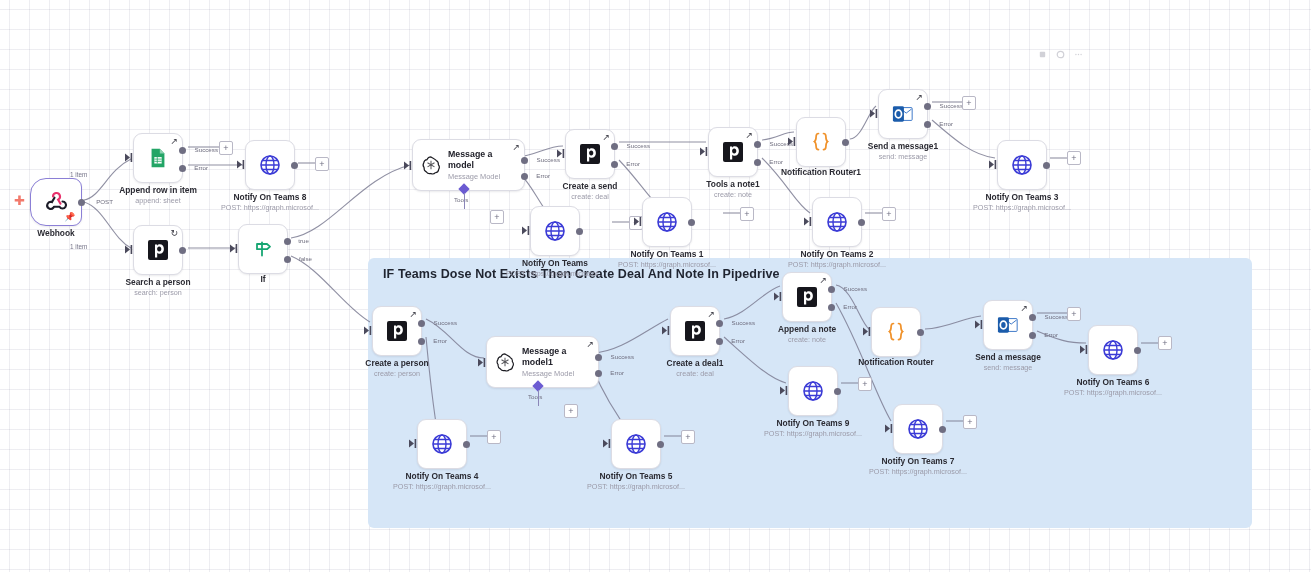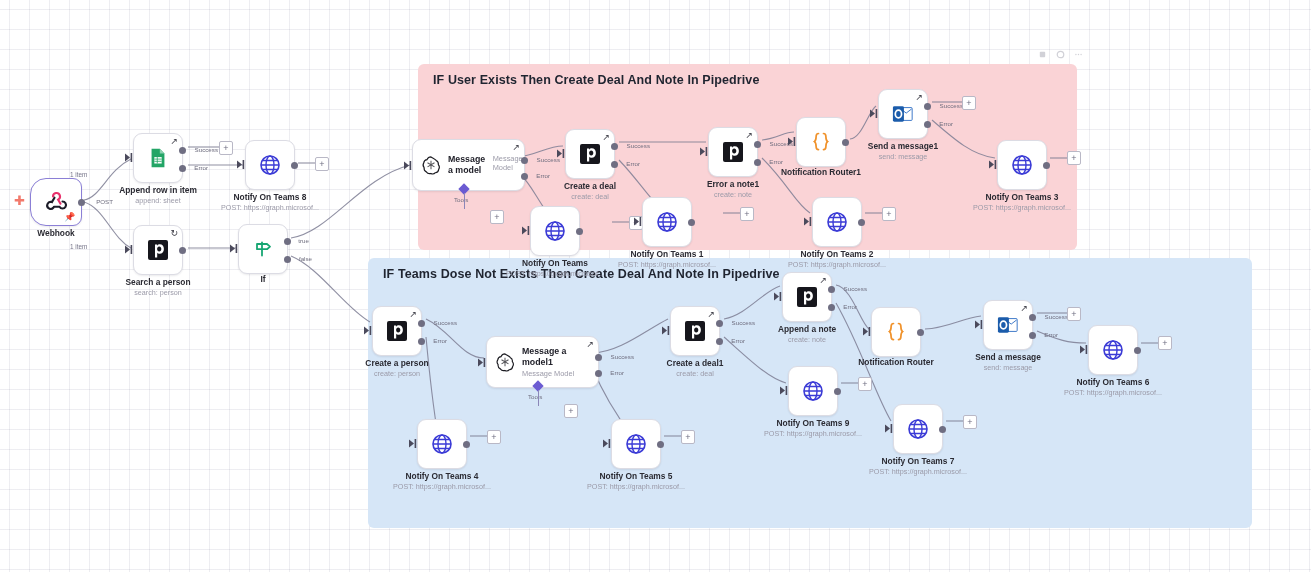--- a/index.html
+++ b/index.html
@@ -103,23 +103,20 @@
 
   .pin{position:absolute;right:5px;bottom:3px;color:#5b3fd6;font-size:9px;line-height:1;}
 </style>
 </head>
 <body>
 
 <div id="canvas">
 
   <div class="sparkle" style="left:14px;top:194px;">✚</div>
 
-  <div class="group pink" id="group-pink" style="left:418px;top:64px;width:659px;height:186px;">
-    <div class="group-title">IF User Exists Then Create Deal And Note In Pipedrive</div>
-  </div>
 
   <div class="group blue" id="group-blue" style="left:368px;top:258px;width:884px;height:270px;">
     <div class="group-title">IF Teams Dose Not Exists Then Create Deal And Note In Pipedrive</div>
   </div>
 
   <div id="minitoolbar" style="left:1038px;top:50px;">
     <svg class="tbtn" width="9" height="9" viewBox="0 0 10 10">
       <rect x="2" y="2" width="6" height="6" rx="1" fill="#9a9aa8"></rect>
     </svg>
     <svg class="tbtn" width="9" height="9" viewBox="0 0 10 10">
@@ -303,21 +300,21 @@
     <div class="ntitle" style="top:50px;">If</div>
   </div>
 
   <div class="node wide" style="left:412px;top:139px;">
     <div class="nbox wide">
       <div class="corner">↗</div>
       <svg class="ico" width="22" height="22" viewBox="0 0 24 24" style="flex:none">
         <path d="M12 3.2c-2 0-3.6 1.2-4.3 2.9-1.9.2-3.4 1.7-3.6 3.6-1 1.6-.9 3.7.4 5.2-.3 1.9.7 3.8 2.4 4.6 1.1 1.6 3.1 2.3 4.9 1.7 1.6.9 3.7.6 5-.8 1.9-.2 3.4-1.7 3.6-3.6 1-1.6.9-3.7-.4-5.2.3-1.9-.7-3.8-2.4-4.6C16.5 5.4 14.3 4.6 12 3.2z" fill="none" stroke="#1a1a20" stroke-width="1.25"></path>
         <path d="M12 7.4v9.2M8.2 9.6l7.6 4.4M15.8 9.6l-7.6 4.4" stroke="#1a1a20" stroke-width="1.1" opacity=".75"></path>
       </svg>
-      <div style="display:flex;gap:1px;">
+      <div style="display:flex;flex-direction:column;gap:1px;">
         <span style="font-size:8.8px;font-weight:bold;color:#22222b;line-height:11px;max-width:62px;">Message a model</span>
         <span style="font-size:7.4px;color:#9b9aa8;">Message Model</span>
       </div>
       <svg class="inmark" style="top:20px;" viewBox="0 0 9 11">
           <path d="M0 1.5 L5 5.5 L0 9.5 Z" fill="#4b4a5c"></path>
           <rect x="5.6" y="1" width="1.6" height="9" fill="#4b4a5c"></rect>
         </svg>
       <div class="port" style="right:-4px;top:17px;"></div>
       <div class="portlabel" style="right:-36px;top:16px;">Success</div>
       <div class="port" style="right:-4px;top:33px;"></div>
@@ -339,21 +336,21 @@
       </svg>
       <svg class="inmark" viewBox="0 0 9 11">
           <path d="M0 1.5 L5 5.5 L0 9.5 Z" fill="#4b4a5c"></path>
           <rect x="5.6" y="1" width="1.6" height="9" fill="#4b4a5c"></rect>
         </svg>
       <div class="port" style="right:-4px;top:13px;"></div>
       <div class="portlabel" style="right:-36px;top:12px;">Success</div>
       <div class="port" style="right:-4px;top:31px;"></div>
       <div class="portlabel" style="right:-26px;top:30px;">Error</div>
     </div>
-    <div class="ntitle">Create a deal</div>
+    <div class="ntitle">Create a send</div>
     <div class="nsub">create: deal</div>
   </div>
 
   <div class="node" style="left:530px;top:206px;border-radius:24px;">
     <div class="nbox">
       <svg class="ico" width="24" height="24" viewBox="0 0 24 24">
         <circle cx="12" cy="12" r="9" fill="none" stroke="#3b3bd6" stroke-width="1.6"></circle>
         <ellipse cx="12" cy="12" rx="4" ry="9" fill="none" stroke="#3b3bd6" stroke-width="1.4"></ellipse>
         <path d="M3 12h18M4.5 7.5h15M4.5 16.5h15" stroke="#3b3bd6" stroke-width="1.3"></path>
       </svg>
@@ -378,21 +375,21 @@
       </svg>
       <svg class="inmark" viewBox="0 0 9 11">
           <path d="M0 1.5 L5 5.5 L0 9.5 Z" fill="#4b4a5c"></path>
           <rect x="5.6" y="1" width="1.6" height="9" fill="#4b4a5c"></rect>
         </svg>
       <div class="port" style="right:-4px;top:13px;"></div>
       <div class="portlabel" style="right:-36px;top:12px;">Success</div>
       <div class="port" style="right:-4px;top:31px;"></div>
       <div class="portlabel" style="right:-26px;top:30px;">Error</div>
     </div>
-    <div class="ntitle">Error a note1</div>
+    <div class="ntitle">Tools a note1</div>
     <div class="nsub">create: note</div>
   </div>
 
   <div class="node" style="left:642px;top:197px;">
     <div class="nbox">
       <svg class="ico" width="24" height="24" viewBox="0 0 24 24">
         <circle cx="12" cy="12" r="9" fill="none" stroke="#3b3bd6" stroke-width="1.6"></circle>
         <ellipse cx="12" cy="12" rx="4" ry="9" fill="none" stroke="#3b3bd6" stroke-width="1.4"></ellipse>
         <path d="M3 12h18M4.5 7.5h15M4.5 16.5h15" stroke="#3b3bd6" stroke-width="1.3"></path>
       </svg>

